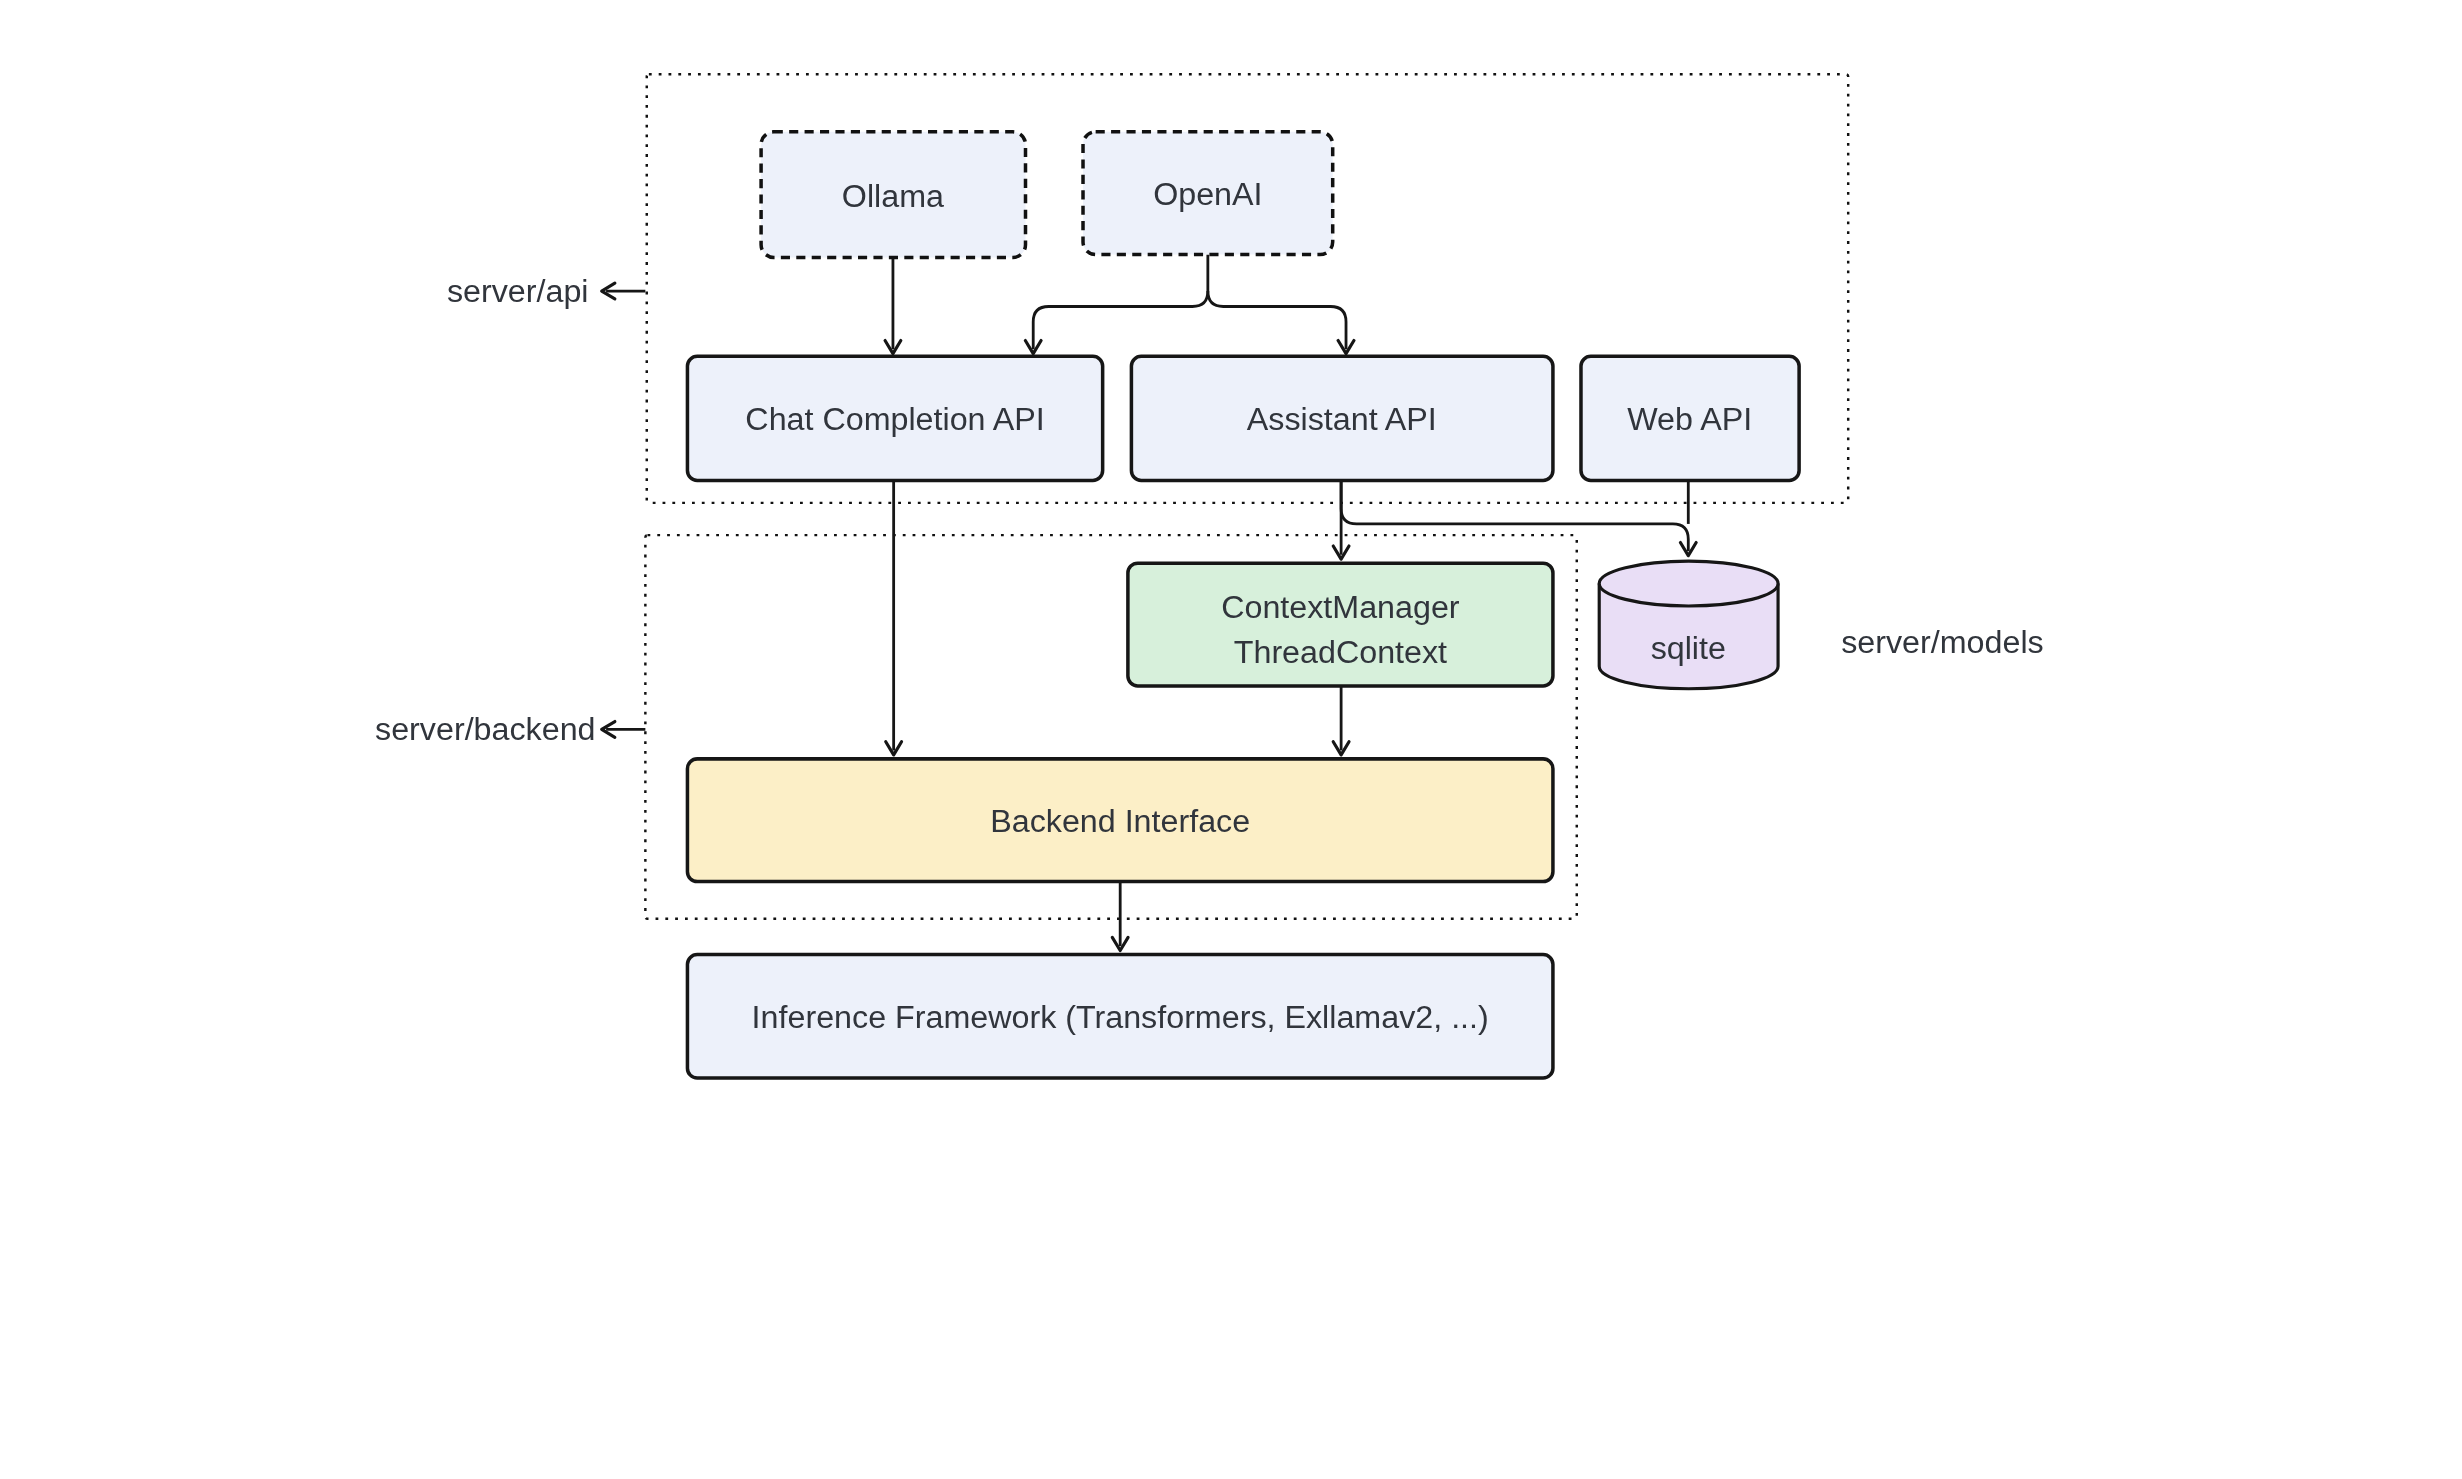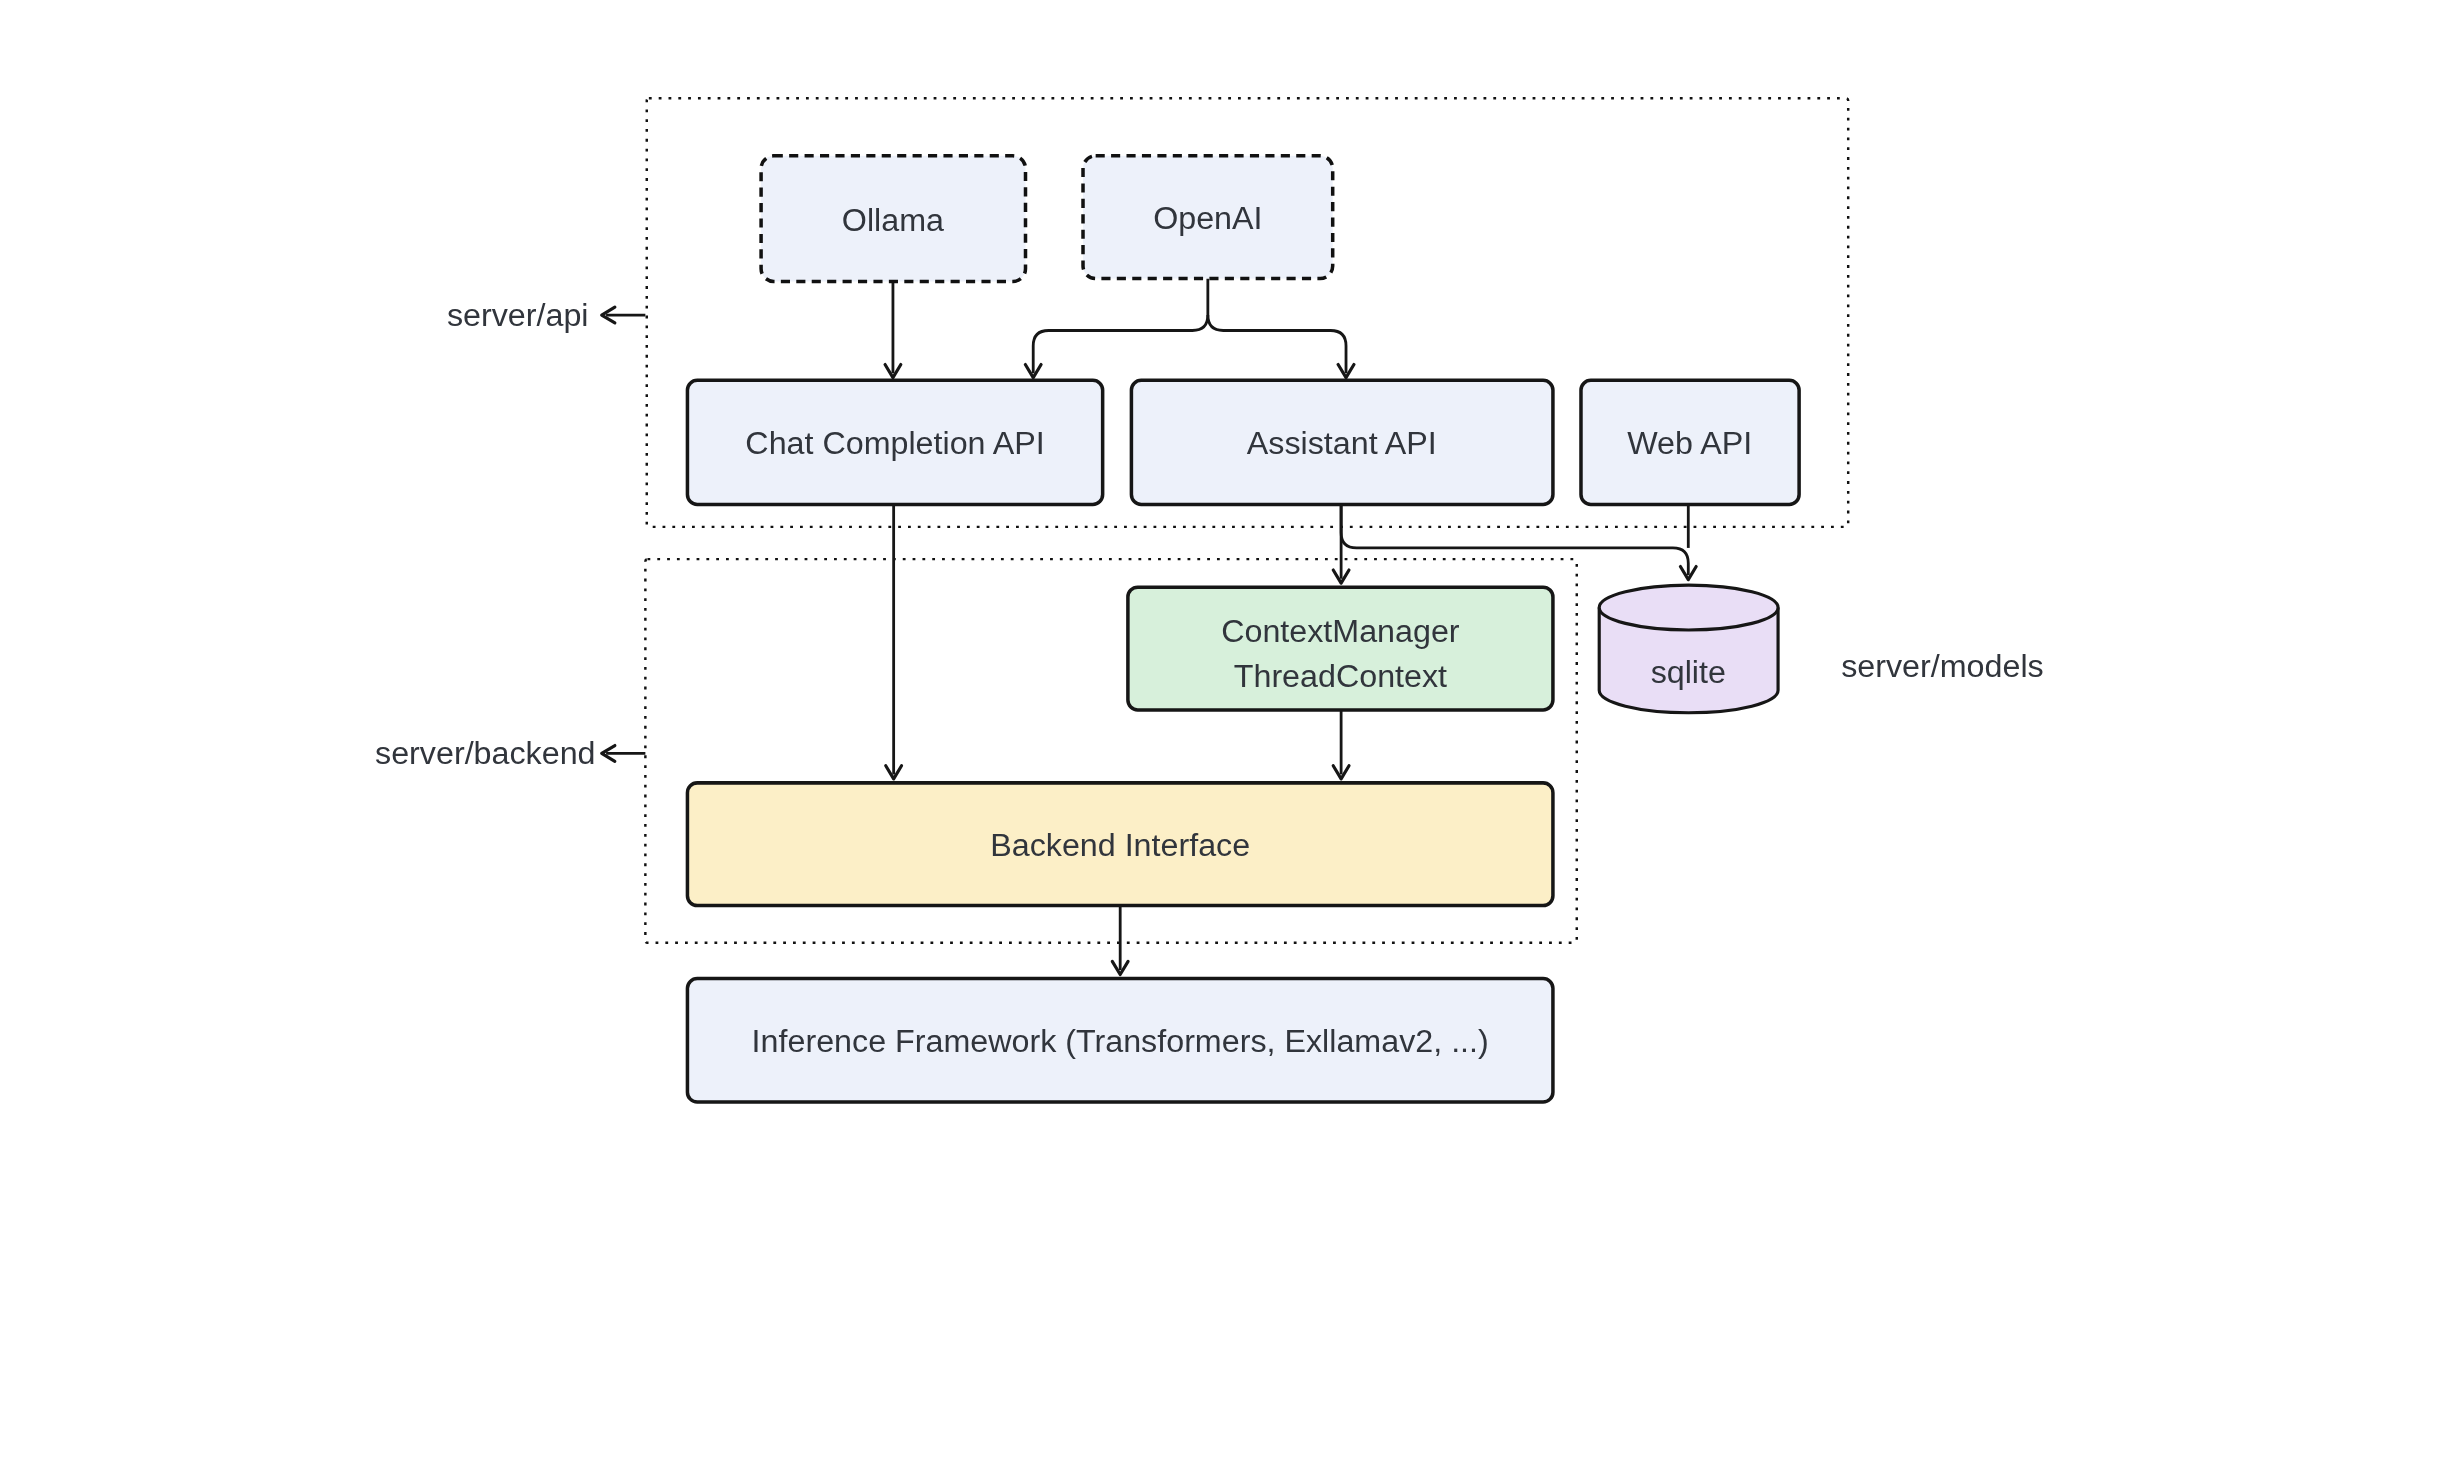--- a/index.html
+++ b/index.html
@@ -6,21 +6,20 @@
     margin: 0;
     padding: 0;
     background: #ffffff;
   }
   .canvas {
     position: relative;
     width: 2462px;
     height: 1132px;
     background: #ffffff;
     font-family: "Liberation Sans", sans-serif;
-    margin-top: 24px;
   }
   svg.diagram {
     position: absolute;
     inset: 0;
     width: 100%;
     height: 100%;
   }
   .node-rect {
     stroke: #161616;
     stroke-width: 5;

